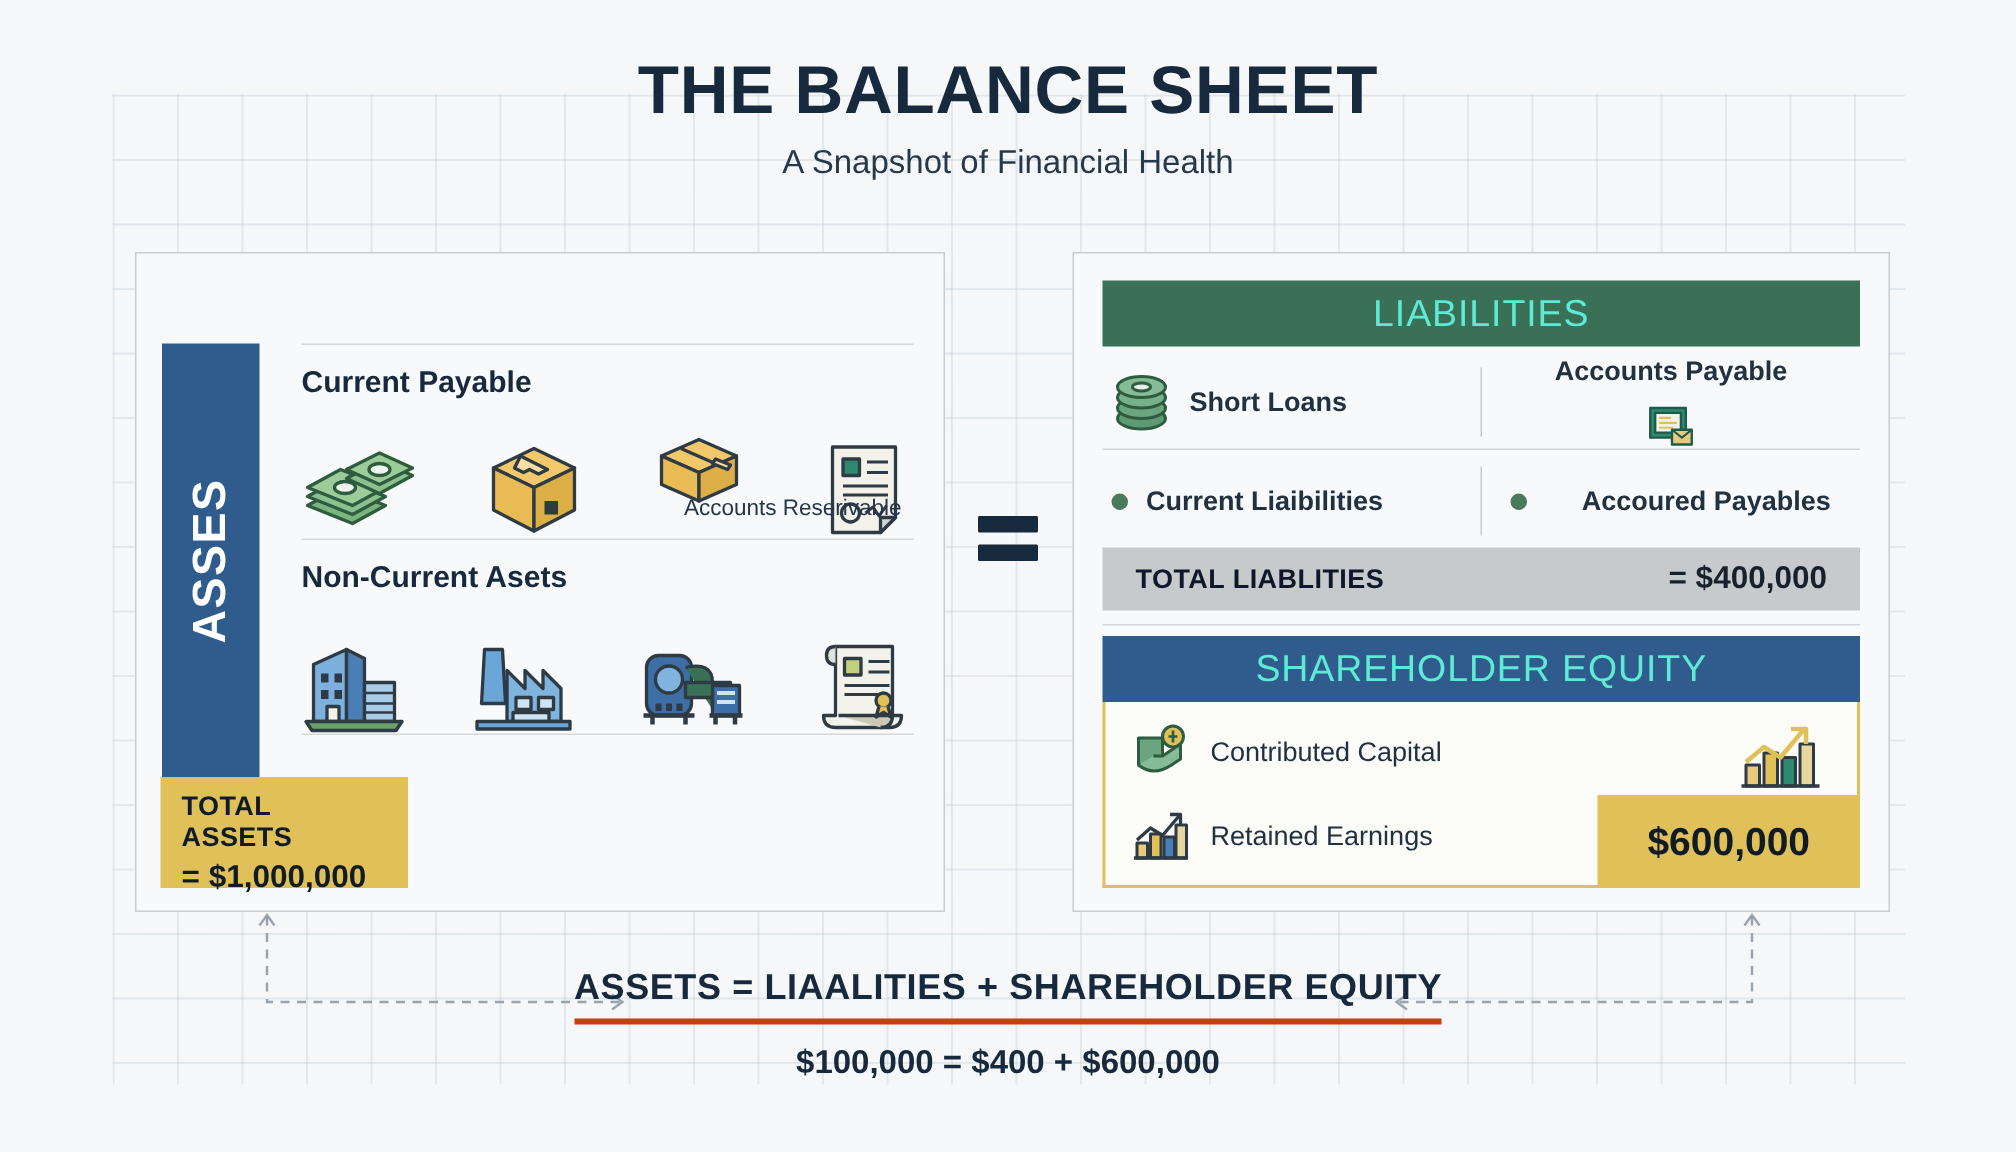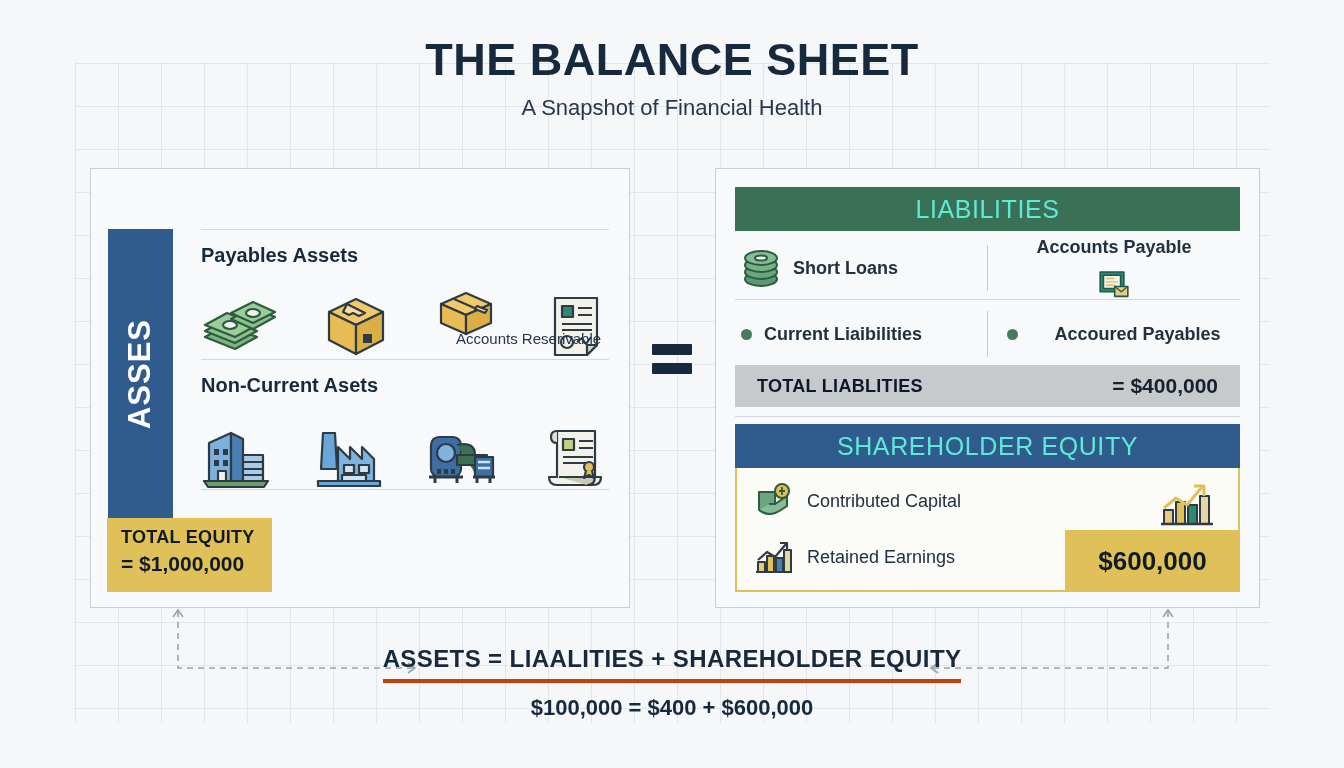--- a/index.html
+++ b/index.html
@@ -135,21 +135,21 @@
 
 <div id="assets-panel">
 
   <div id="assets-tab">
     <span>ASSES</span>
   </div>
 
   <div class="assets-body">
     <div class="hline"></div>
 
-    <div class="sect-title">Payables Assets</div>
+    <div class="sect-title">Current Payable</div>
 
     <div class="icon-row">
 
       <div class="icon-slot">
         <svg width="78" height="62" viewBox="0 0 78 62">
           <g stroke="#2d5c3e" stroke-width="2.2" stroke-linejoin="round">
             <path d="M4 40 L26 28 L56 40 L34 52 Z" fill="#7cb37f"></path>
             <path d="M4 34 L26 22 L56 34 L34 46 Z" fill="#8cc08c"></path>
             <path d="M4 28 L26 16 L56 28 L34 40 Z" fill="#9ccc99"></path>
             <ellipse cx="29" cy="28" rx="7" ry="4" fill="#eef3ec"></ellipse>
@@ -264,21 +264,21 @@
           </g>
         </svg>
       </div>
     </div>
 
     <div class="hline"></div>
   </div>
 </div>
 
 <div id="total-assets">
-  <div class="l1">TOTAL EQUITY</div>
+  <div class="l1">TOTAL ASSETS</div>
   <div class="l2">= $1,000,000</div>
 </div>
 
 <div id="equals">
   <div></div>
     <div></div>
 </div>
 
 <div id="right-panel">
 

